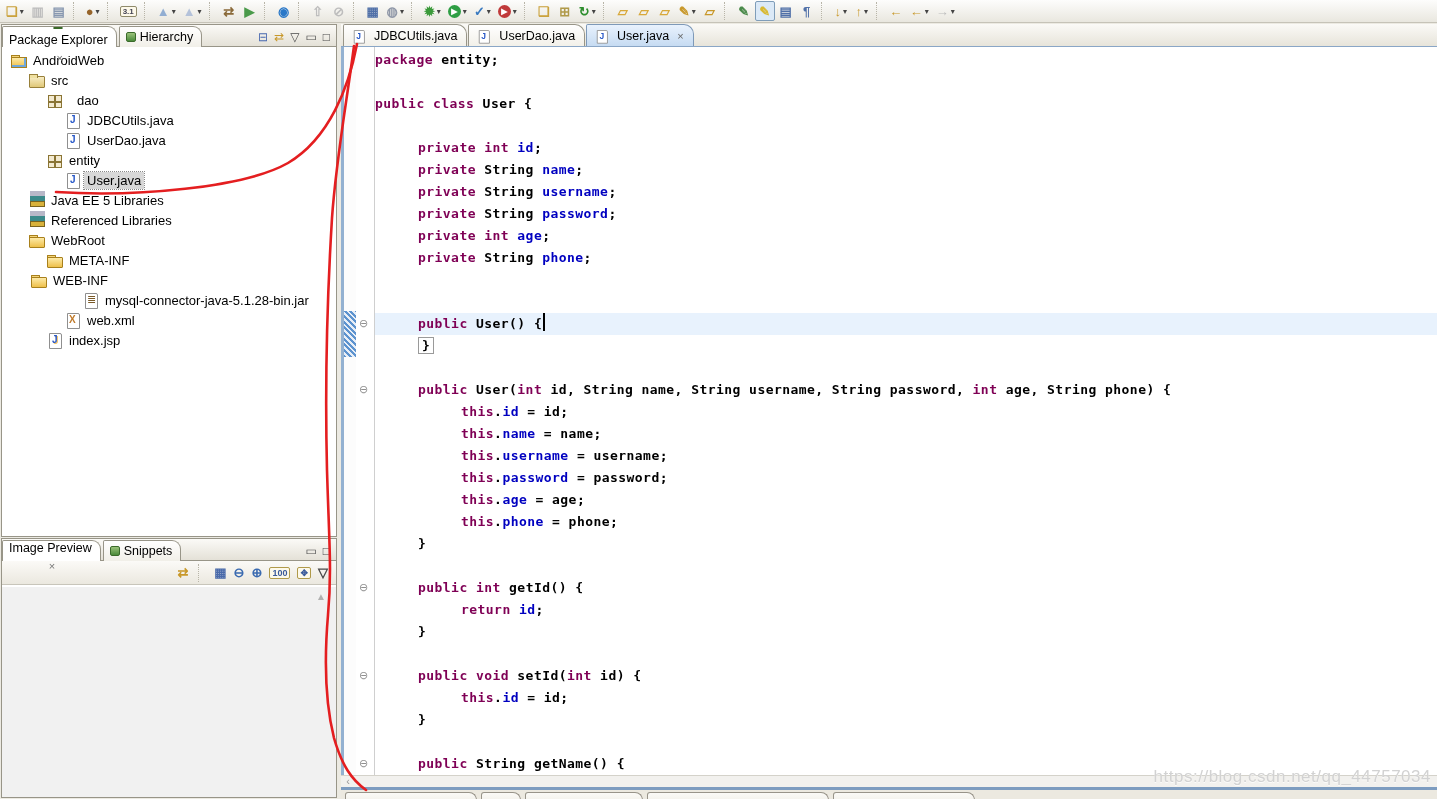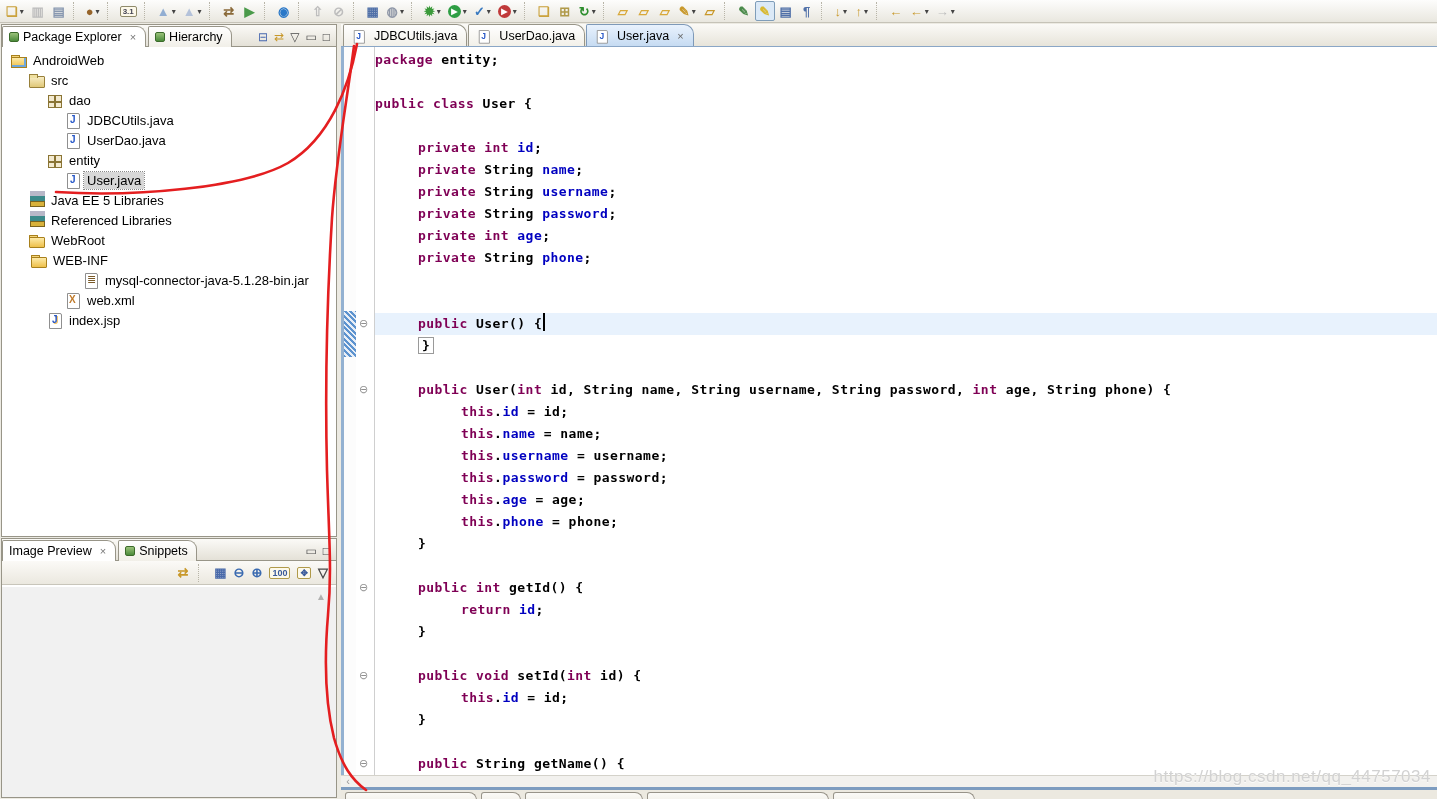--- a/index.html
+++ b/index.html
@@ -22,21 +22,21 @@
     color:#445; padding:0 2px; border-radius:2px; }
   .tb-sep { width:6px; height:18px; border-left:1px dotted #b8b5a8; margin:0 3px; }
 
   
   .view { position:absolute; background:#fff; border:1px solid #989588; }
   .tabstrip { height:22px; background:linear-gradient(#fbfaf7,#e4e1d7); border-bottom:1px solid #989588;
     display:flex; align-items:flex-end; position:relative; }
   .vtab { height:21px; display:flex; align-items:center; gap:4px; padding:0 8px 0 6px;
     border:1px solid #989588; border-bottom:none; border-radius:2px 9px 0 0;
     background:linear-gradient(#ffffff,#f1efe8); margin-right:2px; position:relative; top:1px; font-size:12.5px; }
-  .vtab.active { background:#ffffff; z-index:2; }
+  .vtab.active { background:#ffffff; z-index:2;flex-direction:column; }
   .vtab .close { color:#777; font-size:11px; margin-left:3px; border:1px solid transparent; }
   .view-buttons { margin-left:auto; display:flex; align-items:center; gap:6px; padding:0 6px 3px 0; }
   .vb { font-size:12px; color:#4a4a4a; line-height:12px; }
 
   
   #pe-tree { position:absolute; left:0; top:22px; right:0; bottom:0; background:#fff; overflow:hidden; padding-top:3px; }
   .trow { height:20px; display:flex; align-items:center; white-space:nowrap; }
   .trow.selected .lbl { background:#d8d8d8; outline:1px dotted #8a8a8a; }
   .trow .lbl { padding:1px 3px; font-size:13px; }
   .trow .suffix { color:#9a9484; font-size:13px; }
@@ -282,21 +282,21 @@
     </div>
   <div id="pe-tree">
       <div class="trow" style="padding-left: 8px;">
         <span class="ti ti-project"></span>
         <span class="lbl">AndroidWeb</span>
       </div>
       <div class="trow" style="padding-left: 26px;">
         <span class="ti ti-srcfolder"></span>
         <span class="lbl">src</span>
       </div>
-      <div class="trow" style="padding-left: 44px;">
+      <div class="trow" style="padding-left: 44px; gap: 8px;">
         <span class="ti ti-package"></span>
         <span class="lbl">dao</span>
       </div>
       <div class="trow" style="padding-left: 62px;">
         <span class="ti ti-page ti-java"></span>
         <span class="lbl">JDBCUtils.java</span>
       </div>
       <div class="trow" style="padding-left: 62px;">
         <span class="ti ti-page ti-java"></span>
         <span class="lbl">UserDao.java</span>
@@ -313,20 +313,24 @@
         <span class="ti ti-lib"></span>
         <span class="lbl">Java EE 5 Libraries</span>
       </div>
       <div class="trow" style="padding-left: 26px;">
         <span class="ti ti-lib"></span>
         <span class="lbl">Referenced Libraries</span>
       </div>
       <div class="trow" style="padding-left: 26px;">
         <span class="ti ti-folder"></span>
         <span class="lbl">WebRoot</span>
+      </div>
+      <div class="trow" style="padding-left: 44px;">
+        <span class="ti ti-folder"></span>
+        <span class="lbl">META-INF</span>
       </div>
       <div class="trow" style="padding-left: 28px;">
         <span class="ti ti-folder"></span>
         <span class="lbl">WEB-INF</span>
       </div>
       <div class="trow" style="padding-left: 80px;">
         <span class="ti ti-page ti-jar"></span>
         <span class="lbl">mysql-connector-java-5.1.28-bin.jar</span>
       </div>
       <div class="trow" style="padding-left: 62px;">

